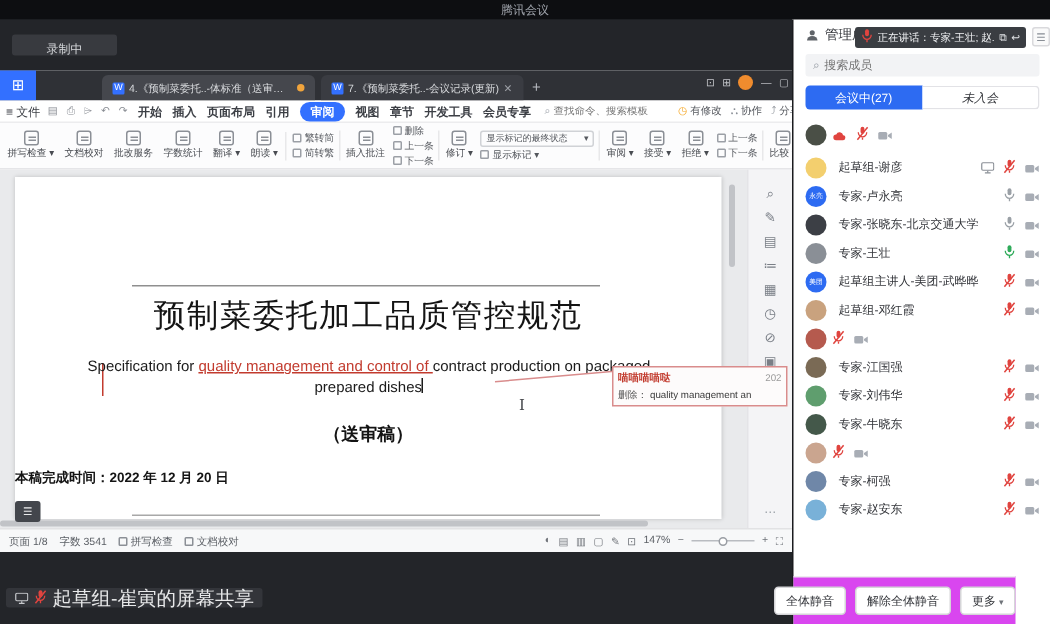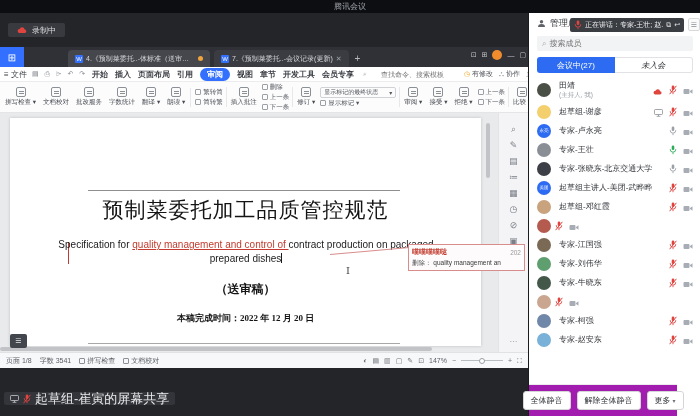--- a/index.html
+++ b/index.html
@@ -6,21 +6,21 @@
   html,body { background:#0b0c0e; }
   body { font-family:"Liberation Sans", sans-serif; }
   #root { position:relative; width:700px; height:416px; overflow:hidden; background:#232529; margin:0 auto; }
 
   
   .titlebar { position:absolute; left:0; top:0; width:700px; height:13px; background:#0d0e11; display:flex; align-items:center; justify-content:center; }
   .titlebar span { font-size:8px; color:#9fa3ab; }
 
   
   .share-area { position:absolute; left:0; top:13px; width:528px; height:403px; background:#232529; }
-  .rec-pill { position:absolute; left:8px; top:10px; height:14px; display:flex; align-items:center; gap:4px; background:rgba(82,85,92,.45); border-radius:2px; padding:0 9px; }
+  .rec-pill { position:absolute; left:8px; top:10px; height:14px; display:flex; align-items:center; gap:4px; background:rgba(82,85,92,.45); border-radius:2px; padding:0 23px;flex-direction:column; }
   .rec-pill span.txt { font-size:8px; color:#d7d9dc; }
 
   
   .wps { position:absolute; left:0; top:34px; width:528px; height:321px; background:#fff; }
   .wps-tabbar { position:absolute; left:0; top:0; width:528px; height:20px; background:#2f3136; display:flex; align-items:flex-end; }
   .wps-home { width:24px; height:20px; background:#3370ff; color:#fff; font-size:10px; display:flex; align-items:center; justify-content:center; }
   .tabs { display:flex; align-items:flex-end; margin-left:44px; height:20px; }
   .wtab { display:flex; align-items:center; gap:3px; height:17px; max-width:142px; padding:0 7px; background:#45474d; border-radius:4px 4px 0 0; margin-right:4px; overflow:hidden; }
   .wtab.inactive { background:#3a3c42; }
   .wtab .doc-ic { width:8px; height:8px; background:#3370ff; color:#fff; font-size:6px; line-height:8px; text-align:center; border-radius:1px; flex:none; }
@@ -31,21 +31,21 @@
   .winctl { position:absolute; right:2px; top:3px; display:flex; align-items:center; gap:5px; }
   .winctl .g { color:#c3c5c9; font-size:7px; }
   .winctl .av { width:10px; height:10px; border-radius:50%; background:#f08c2e; }
 
   .wps-menubar { position:absolute; left:0; top:20px; width:528px; height:15px; background:#fff; border-bottom:1px solid #ececee; display:flex; align-items:center; padding:0 4px; gap:5px; }
   .m-file { font-size:8px; color:#3c3f45; white-space:nowrap; }
   .qico { font-size:7px; color:#84888f; letter-spacing:2px; white-space:nowrap; }
   .menus { display:flex; list-style:none; gap:7px; align-items:center; }
   .menus li { font-size:8px; color:#3c3f45; white-space:nowrap;font-weight:bold; }
   .menus li.active { background:#3370ff; color:#fff; border-radius:8px; padding:1px 7px; }
-  .cmd-search { display:flex; align-items:center; gap:14px; margin-left:4px; }
+  .cmd-search { display:flex; align-items:center; gap:2px; margin-left:4px; }
   .cmd-search input { border:none; outline:none; font-size:7px; color:#9ba0a8; width:78px; background:transparent; font-family:"Liberation Sans",sans-serif; }
   .cmd-search .mg { font-size:7px; color:#9ba0a8; }
   .mright { margin-left:auto; display:flex; align-items:center; gap:6px; }
   .mright .mr-it { display:flex; align-items:center; gap:2px; font-size:7px; color:#55585e; white-space:nowrap; }
   .mright .ic { font-size:7px; color:#8a8f96; }
   .mright .ic.orange { color:#f5a623; }
 
   .wps-ribbon { position:absolute; left:0; top:35px; width:528px; height:31px; background:#fcfcfd; border-bottom:1px solid #e5e5e8; display:flex; align-items:center; padding:0 3px; gap:3px; overflow:hidden; }
   .rb-big { display:flex; flex-direction:column; align-items:center; justify-content:center; gap:1px; padding:0 2px; flex:none; }
   .rb-ic { width:10px; height:10px; border:1px solid #8b8f96; border-radius:2px; position:relative; }
@@ -62,21 +62,21 @@
   .doc-area { position:absolute; left:0; top:66px; width:528px; height:239px; background:#e9eaec; overflow:hidden; }
   .page { position:absolute; left:10px; top:5px; width:471px; height:228px; background:#fff; box-shadow:0 0 3px rgba(0,0,0,.18); }
   .page-topline { position:absolute; left:78px; top:72px; width:312px; border-top:1px solid #8f8f8f; }
   .page-botline { position:absolute; left:78px; top:225px; width:312px; border-top:1px solid #a8a8a8; }
   .doc-title { position:absolute; left:0; top:78px; width:100%; text-align:center; font-family:"DejaVu Serif","Liberation Serif",serif; font-weight:400; font-size:21px; color:#141414; letter-spacing:1px; }
   .doc-sub { position:absolute; left:36px; top:120px; width:400px; text-align:center; font-size:10px; color:#1b1b1b; line-height:1.4; }
   .doc-sub .ins { color:#c23b2e; text-decoration:underline; }
   .caret-bar { display:inline-block; width:1px; height:10px; background:#1b1b1b; vertical-align:-1px; }
   .chg-bar { position:absolute; left:58px; top:124px; width:1px; height:22px; background:#c23b2e; }
   .doc-draft { position:absolute; left:0; top:163px; width:100%; text-align:center; font-family:"DejaVu Serif","Liberation Serif",serif; font-weight:700; font-size:12px; color:#141414; }
-  .doc-date { position:absolute; left:0; top:194px; width:100%; text-align:center; font-family:Liberation Serif, serif; font-weight:700; font-size:9px; color:#141414; }
+  .doc-date { position:absolute; left:0; top:194px; width:100%; font-family:Liberation Sans, sans-serif; font-weight:700; font-size:9px; color:#141414; }
   .leader-line { position:absolute; left:330px; top:141px; width:80px; border-top:1px solid #d98c8c; transform:rotate(-5deg); transform-origin:left; z-index:6; }
   .comment-box { position:absolute; left:408px; top:131px; width:117px; height:27px; background:#fdfbfb; border:1px solid #d98c8c; z-index:6; padding:2px 3px; }
   .c-head { display:flex; justify-content:space-between; align-items:center; }
   .c-author { font-size:7px; font-weight:700; color:#c23b2e; white-space:nowrap; }
   .c-time { font-size:6.5px; color:#9a9a9a; }
   .c-body { font-size:6.5px; color:#3a3a3a; margin-top:2px; white-space:nowrap; overflow:hidden; }
   .c-tag { color:#555; }
   .ibeam { position:absolute; left:346px; top:152px; font-family:"DejaVu Serif",serif; font-size:10px; color:#44464a; z-index:4; }
   .nav-fab { position:absolute; left:10px; top:221px; width:17px; height:14px; background:#43464c; border-radius:2px; color:#e8e9ea; font-size:7px; display:flex; align-items:center; justify-content:center; z-index:5; }
   .hscroll { position:absolute; left:0; top:234px; width:481px; height:4px; }
@@ -115,21 +115,21 @@
   .p-tab.active { background:#2d6bf2; color:#fff; border-radius:3px 0 0 3px; }
   .p-tab.idle { background:#fff; color:#33353a; border:1px solid #e2e2e6; border-left:none; border-radius:0 3px 3px 0;font-style:italic; }
   .plist { position:absolute; left:0; top:64px; width:172px; height:292px; overflow:hidden; }
   .prow { display:flex; align-items:center; padding:0 8px; height:19px; }
   .prow.tall { height:25px; }
   .avatar { width:14px; height:14px; border-radius:50%; flex:none; display:flex; align-items:center; justify-content:center; color:#fff; font-size:4.5px; overflow:hidden; }
   .pname-wrap { margin-left:8px; overflow:hidden; flex:1; }
   .pname { font-size:8px; color:#33353a; white-space:nowrap; overflow:hidden; text-overflow:ellipsis; }
   .psub { font-size:6.5px; color:#9aa0a6; white-space:nowrap; }
   .picons { display:flex; align-items:center; gap:6px; flex:none; margin-left:4px; }
-  .p-foot { position:absolute; left:0; bottom:0; width:148px; height:32px; border-top:1px solid #ececee; display:flex; align-items:center; justify-content:center; gap:6px; background:#a21caf; }
+  .p-foot { position:absolute; left:0; bottom:0; width:148px; height:32px; border-top:1px solid #ececee; display:flex; align-items:center; justify-content:flex-end; gap:6px; background:#d946ef; }
   .pf-btn { border:1px solid #d5d5d8; border-radius:3px; background:#fff; font-size:8px; color:#33353a; padding:3px 7px; white-space:nowrap; font-family:"Liberation Sans",sans-serif; display:flex; align-items:center; gap:2px; }
   .pf-btn .cv { font-size:6px; color:#6f7379; }
 </style>
 </head>
 <body>
 
 <div id="root">
 
   <div class="titlebar">
     <span>腾讯会议</span>
@@ -408,24 +408,20 @@
       <span class="mg">⌕</span>
       <input placeholder="搜索成员" style="">
     </div>
     <div class="p-tabs">
       <div class="p-tab active">会议中(27)</div>
       <div class="p-tab idle">未入会</div>
     </div>
     <div class="plist" id="plist">
         <div class="prow tall">
           <div class="avatar" style="background: rgb(74, 79, 70);"></div>
-          <div class="pname-wrap">
-            <div class="pname">田靖</div>
-            <div class="psub">(主持人, 我)</div>
-          </div>
           <div class="picons">
             <span><svg width="10" height="7" viewBox="0 0 10 7">
                 <path d="M2.4 6.5 a1.9 1.9 0 0 1 .1-3.8 a2.4 2.4 0 0 1 4.6.5 a1.6 1.6 0 0 1-.4 3.3 Z" fill="#e0443f"></path>
               </svg></span>
             <span><svg width="8" height="10" viewBox="0 0 8 10">
                 <rect x="2.7" y="0.5" width="2.6" height="4.6" rx="1.3" fill="#e0443f"></rect>
                 <path d="M1.2 4.2 a2.8 3 0 0 0 5.6 0" fill="none" stroke="#e0443f" stroke-width="0.9"></path>
                 <line x1="4" y1="7.6" x2="4" y2="9.2" stroke="#e0443f" stroke-width="0.9"></line>
                 <line x1="0.6" y1="9.2" x2="7.4" y2="0.8" stroke="#e0443f" stroke-width="1"></line>
               </svg></span>
@@ -469,46 +465,46 @@
                 <path d="M1.2 4.2 a2.8 3 0 0 0 5.6 0" fill="none" stroke="#9aa0a6" stroke-width="0.9"></path>
                 <line x1="4" y1="7.6" x2="4" y2="9.2" stroke="#9aa0a6" stroke-width="0.9"></line>
               </svg></span>
             <span><svg width="10" height="7" viewBox="0 0 10 7">
                 <rect x="0.5" y="1" width="6" height="5" rx="1" fill="#a8adb5"></rect>
                 <path d="M7 3 L9.5 1.3 V5.7 L7 4 Z" fill="#a8adb5"></path>
               </svg></span>
           </div>
         </div>
         <div class="prow">
+          <div class="avatar" style="background: rgb(60, 63, 69);"></div>
+          <div class="pname-wrap">
+            <div class="pname">专家-张晓东-北京交通大学</div>
+          </div>
+          <div class="picons">
+            <span><svg width="8" height="10" viewBox="0 0 8 10">
+                <rect x="2.7" y="0.5" width="2.6" height="4.6" rx="1.3" fill="#9aa0a6"></rect>
+                <path d="M1.2 4.2 a2.8 3 0 0 0 5.6 0" fill="none" stroke="#9aa0a6" stroke-width="0.9"></path>
+                <line x1="4" y1="7.6" x2="4" y2="9.2" stroke="#9aa0a6" stroke-width="0.9"></line>
+              </svg></span>
+            <span><svg width="10" height="7" viewBox="0 0 10 7">
+                <rect x="0.5" y="1" width="6" height="5" rx="1" fill="#a8adb5"></rect>
+                <path d="M7 3 L9.5 1.3 V5.7 L7 4 Z" fill="#a8adb5"></path>
+              </svg></span>
+          </div>
+        </div>
+        <div class="prow">
           <div class="avatar" style="background: rgb(138, 143, 150);"></div>
           <div class="pname-wrap">
             <div class="pname">专家-王壮</div>
           </div>
           <div class="picons">
             <span><svg width="8" height="10" viewBox="0 0 8 10">
                 <rect x="2.7" y="0.5" width="2.6" height="4.6" rx="1.3" fill="#2fab5a"></rect>
                 <path d="M1.2 4.2 a2.8 3 0 0 0 5.6 0" fill="none" stroke="#2fab5a" stroke-width="0.9"></path>
                 <line x1="4" y1="7.6" x2="4" y2="9.2" stroke="#2fab5a" stroke-width="0.9"></line>
-              </svg></span>
-            <span><svg width="10" height="7" viewBox="0 0 10 7">
-                <rect x="0.5" y="1" width="6" height="5" rx="1" fill="#a8adb5"></rect>
-                <path d="M7 3 L9.5 1.3 V5.7 L7 4 Z" fill="#a8adb5"></path>
-              </svg></span>
-          </div>
-        </div>
-        <div class="prow">
-          <div class="avatar" style="background: rgb(60, 63, 69);"></div>
-          <div class="pname-wrap">
-            <div class="pname">专家-张晓东-北京交通大学</div>
-          </div>
-          <div class="picons">
-            <span><svg width="8" height="10" viewBox="0 0 8 10">
-                <rect x="2.7" y="0.5" width="2.6" height="4.6" rx="1.3" fill="#9aa0a6"></rect>
-                <path d="M1.2 4.2 a2.8 3 0 0 0 5.6 0" fill="none" stroke="#9aa0a6" stroke-width="0.9"></path>
-                <line x1="4" y1="7.6" x2="4" y2="9.2" stroke="#9aa0a6" stroke-width="0.9"></line>
               </svg></span>
             <span><svg width="10" height="7" viewBox="0 0 10 7">
                 <rect x="0.5" y="1" width="6" height="5" rx="1" fill="#a8adb5"></rect>
                 <path d="M7 3 L9.5 1.3 V5.7 L7 4 Z" fill="#a8adb5"></path>
               </svg></span>
           </div>
         </div>
         <div class="prow">
           <div class="avatar" style="background: rgb(45, 107, 242);">美团</div>
           <div class="pname-wrap">

